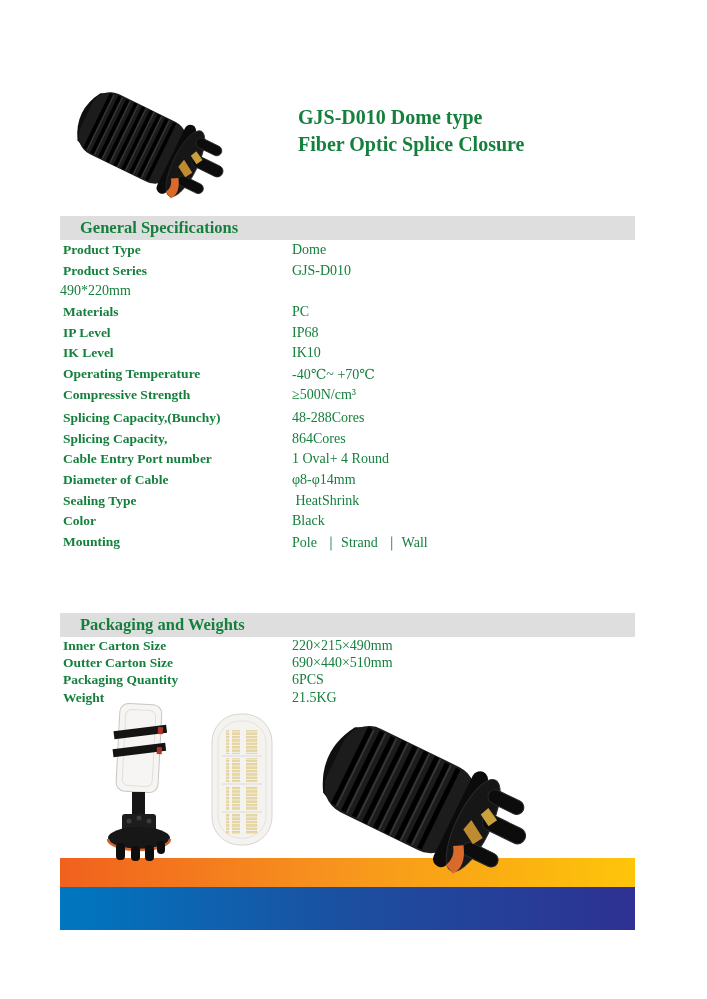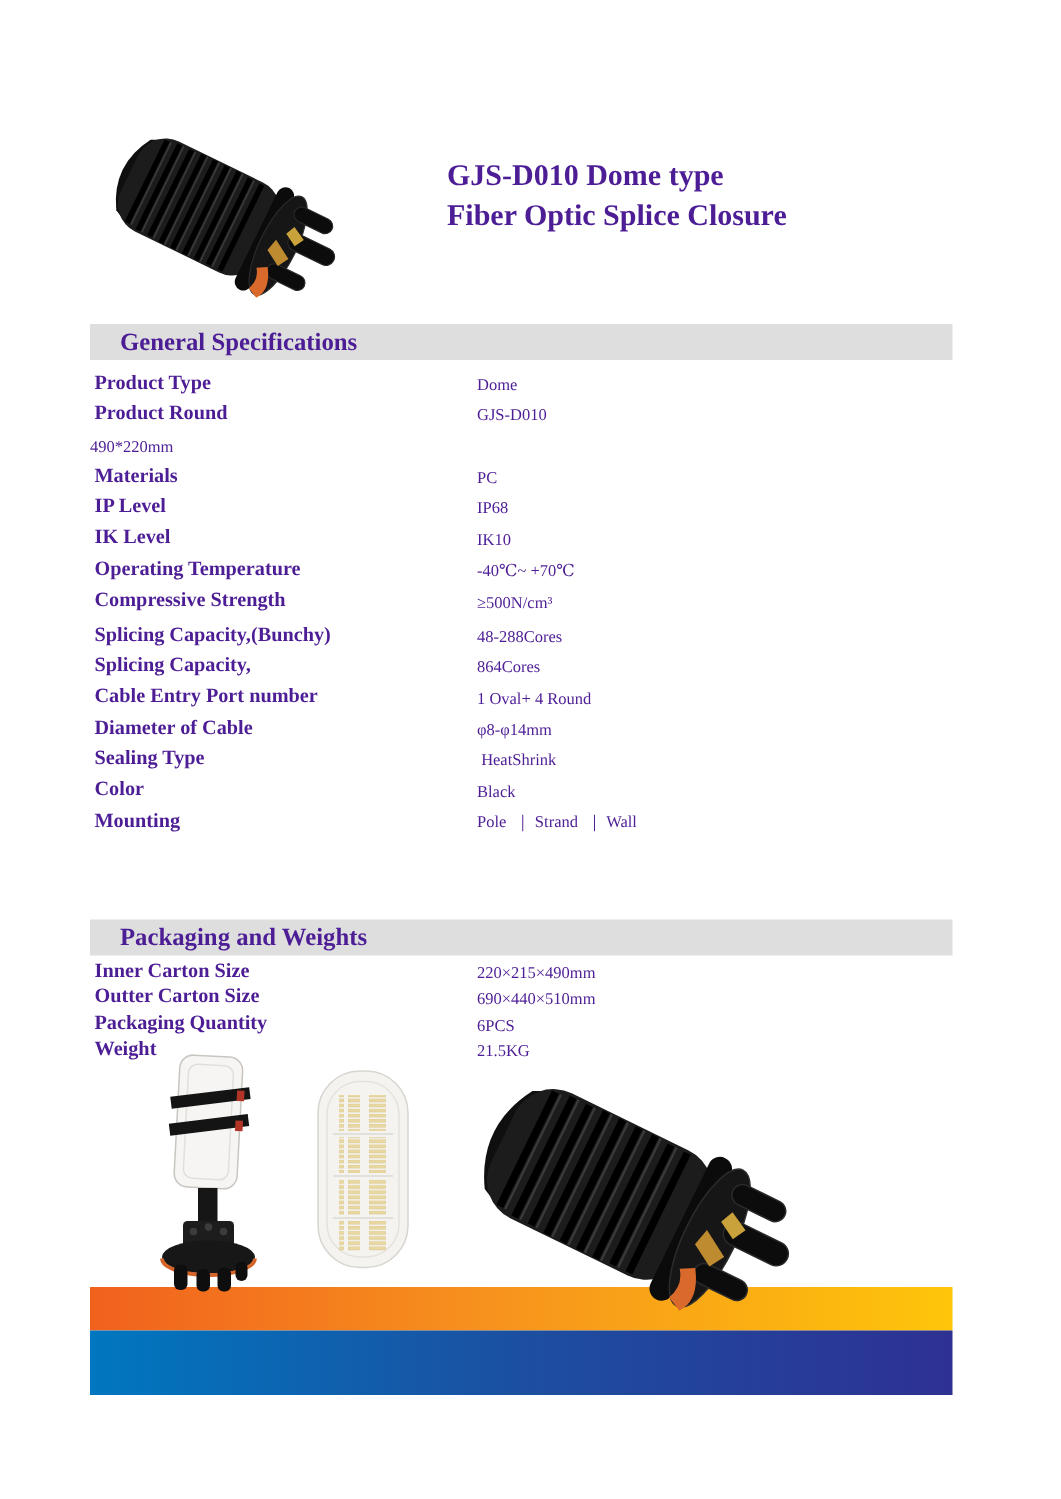--- a/index.html
+++ b/index.html
@@ -1,38 +1,38 @@
 <!DOCTYPE html>
 <html><head>
 <meta charset="utf-8">
 <style>
   html,body{margin:0;padding:0;background:#ffffff;}
   .page{position:relative;width:707px;height:999px;background:#ffffff;overflow:hidden;
-        font-family:"Liberation Serif","DejaVu Serif",serif;color:#4c1d95;}
+        font-family:"Liberation Serif","DejaVu Serif",serif;color:#15803d;}
 
   
   .hero{position:absolute;left:56px;top:86px;width:178px;height:116px;}
   .title{position:absolute;left:298px;top:104px;font-weight:bold;font-size:20px;line-height:27px;}
 
   
   .section-bar{position:absolute;left:60px;width:575px;height:24px;background:#DEDEDE;
                display:flex;align-items:center;box-sizing:border-box;padding-left:20px;
                font-weight:bold;font-size:16.5px;}
   #bar1{top:216px;}
   #bar2{top:613px;}
 
   
   .rows{position:absolute;left:60px;width:575px;}
   #g1{top:242px;}
   #g2{top:410px;}
   #g3{top:638px;}
-  .row{display:flex;align-items:flex-end;height:20.7px;gap:26px;}
+  .row{display:flex;align-items:flex-start;height:20.7px;}
   .rows-tight .row{height:17.2px;}
   .lbl{width:232px;flex:0 0 232px;font-weight:bold;font-size:13.5px;padding-left:3px;box-sizing:border-box;}
-  .val{font-size:11px;white-space:pre;}
+  .val{font-size:14px;white-space:pre;}
 
   
   .img{position:absolute;z-index:2;}
   #assembly{left:98px;top:702px;width:82px;height:160px;}
   #tray{left:204px;top:712px;width:76px;height:135px;}
   #closure2{left:296px;top:701px;width:242px;height:194px;}
 
   
   .band{position:absolute;left:60px;width:575px;z-index:1;}
   .band-orange{top:858px;height:29px;background:linear-gradient(90deg,#F1611E 0%,#F7941D 48%,#FEC50A 100%);}
@@ -142,21 +142,21 @@
   </div>
 
   <div class="section-bar" id="bar1">General Specifications</div>
 
   <div class="rows" id="g1">
     <div class="row">
         <span class="lbl">Product Type</span>
         <span class="val">Dome</span>
       </div>
     <div class="row">
-        <span class="lbl">Product Round</span>
+        <span class="lbl">Product Series</span>
         <span class="val">GJS-D010</span>
       </div>
     <div class="row">
         <span class="val">490*220mm</span>
       </div>
     <div class="row">
         <span class="lbl">Materials</span>
         <span class="val">PC</span>
       </div>
     <div class="row">

